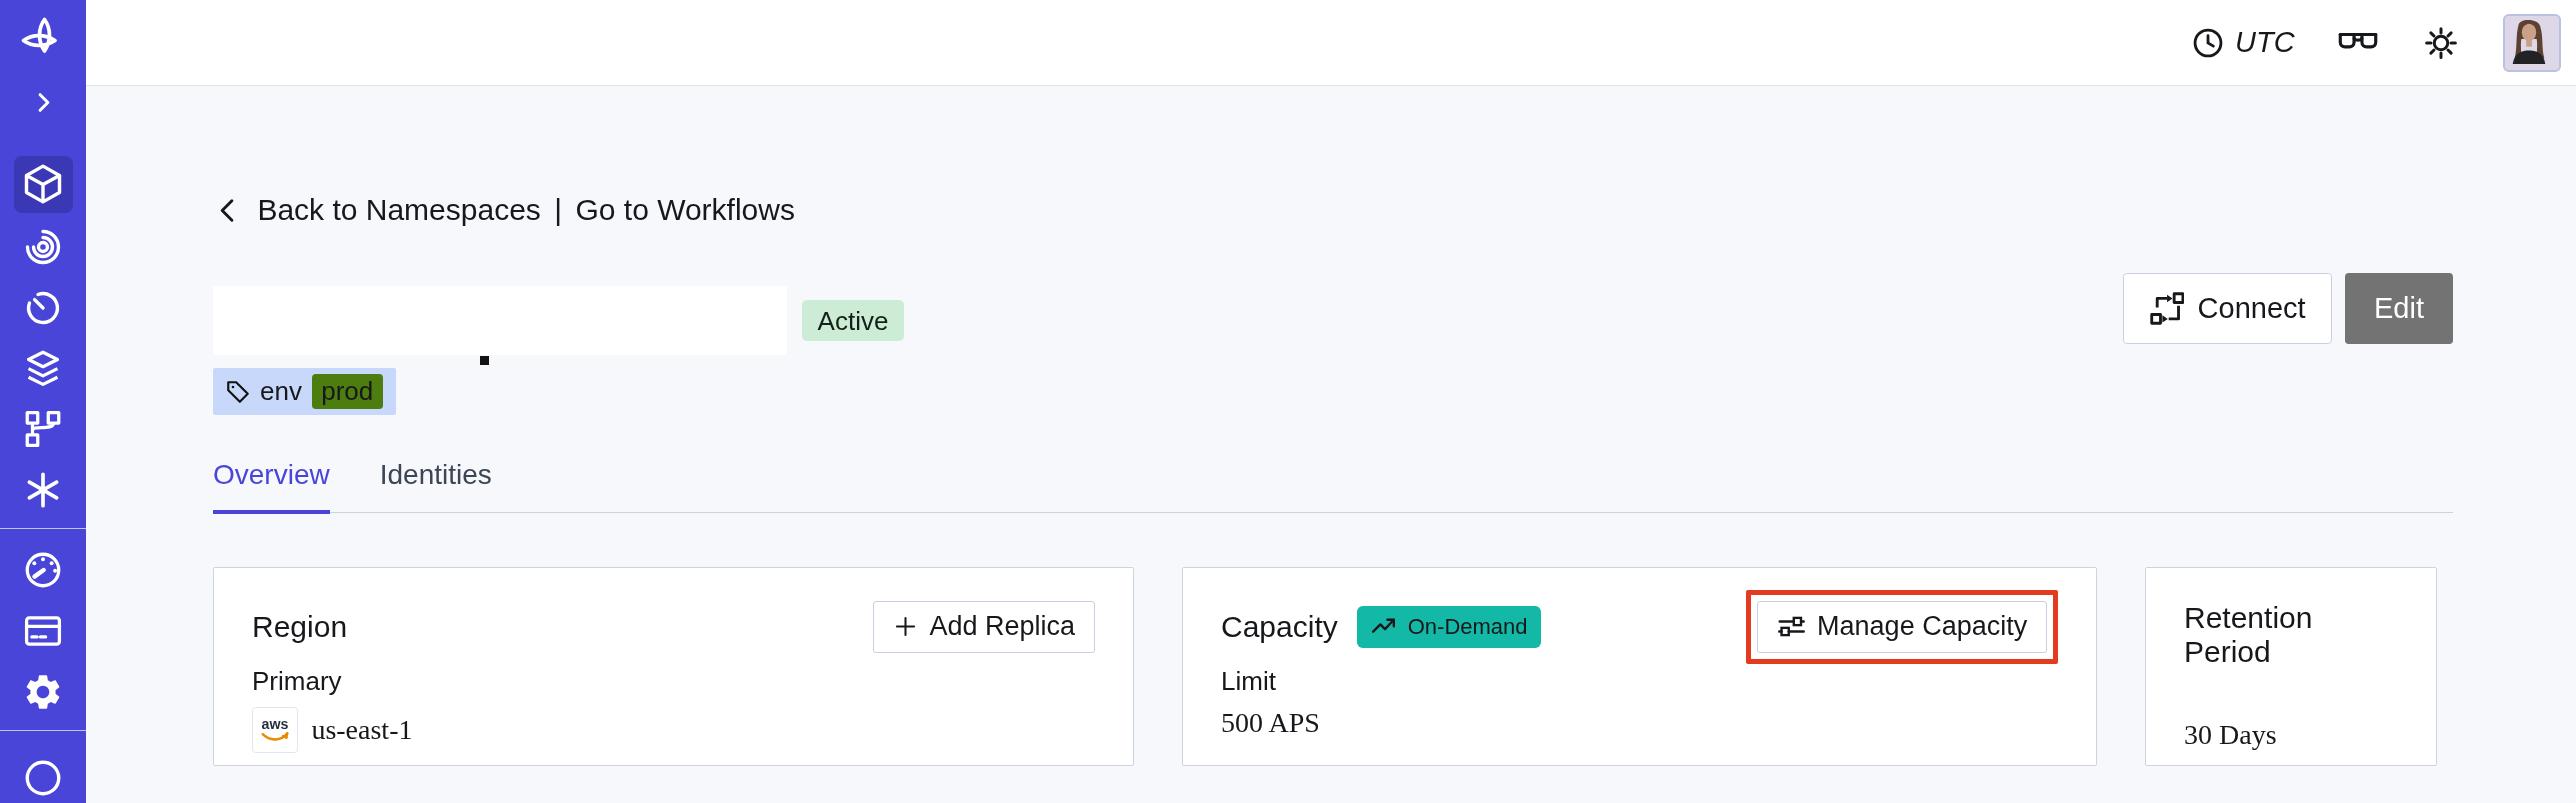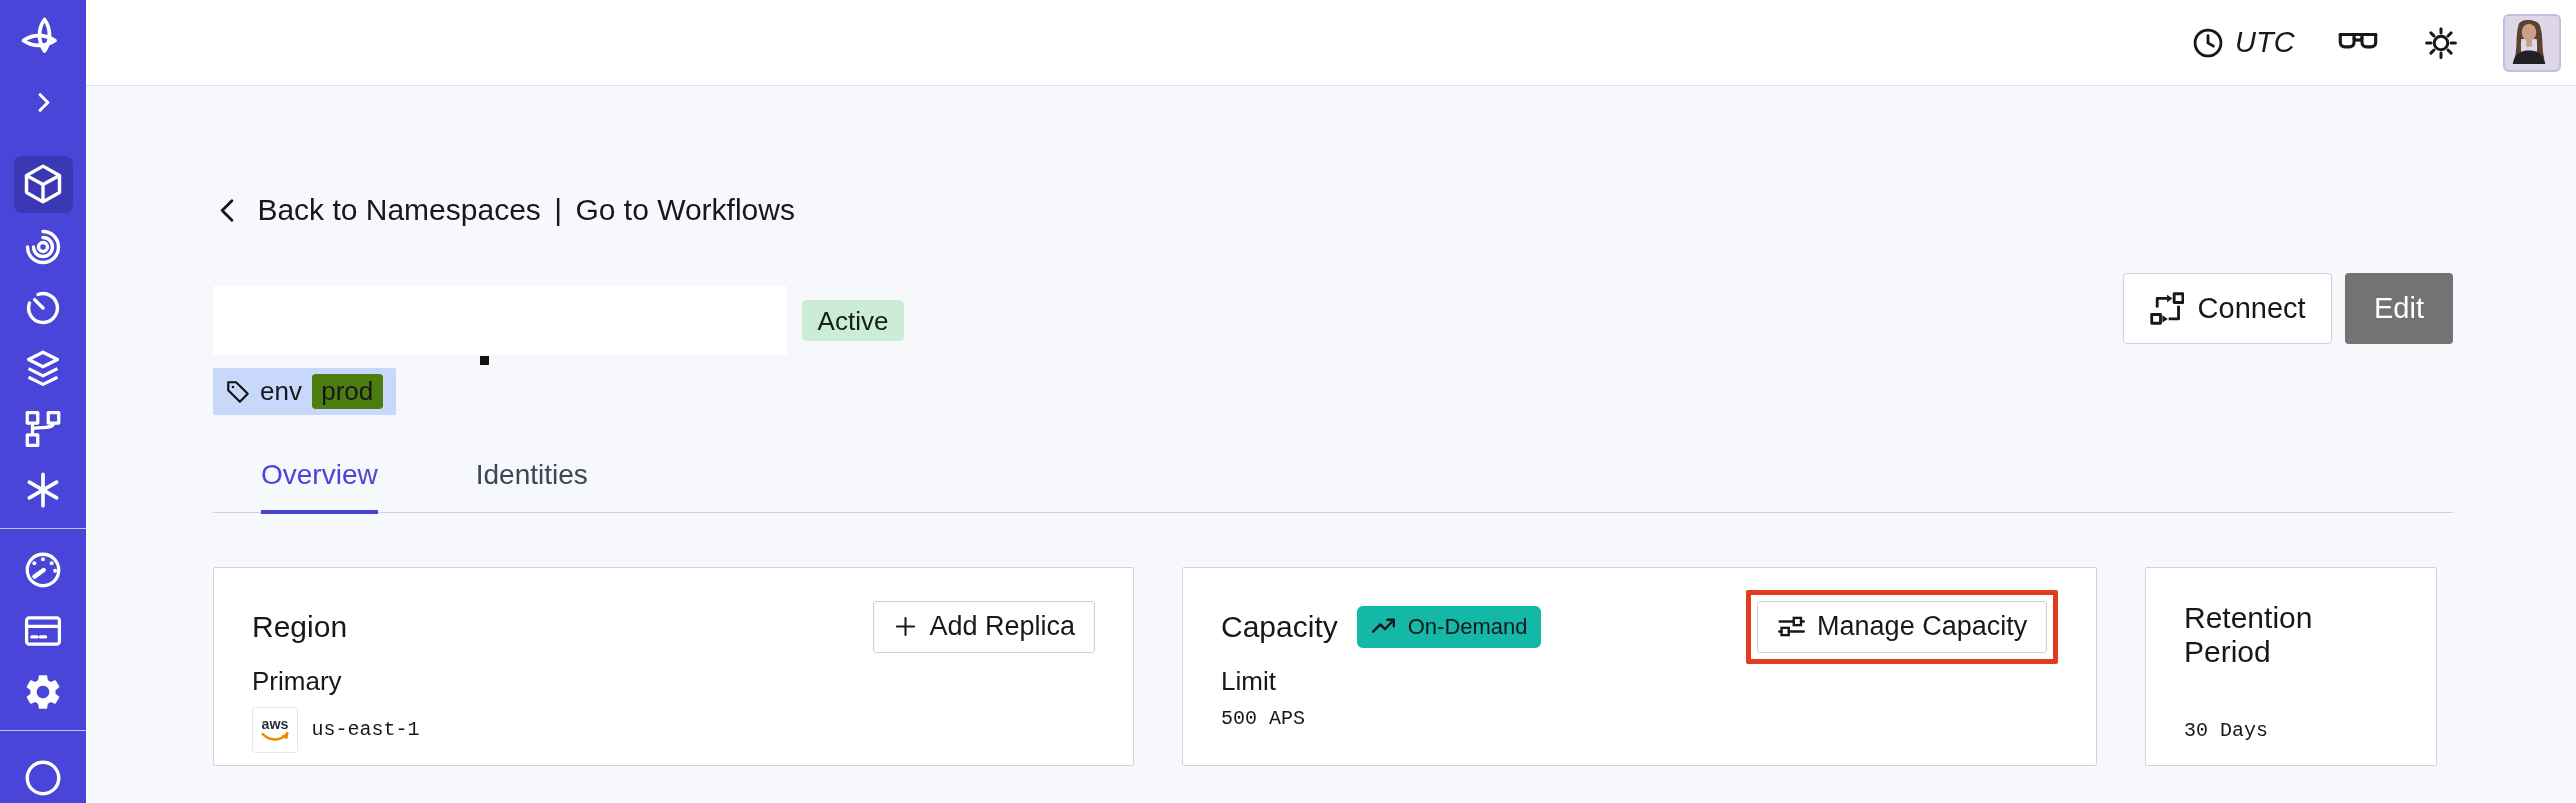--- a/index.html
+++ b/index.html
@@ -55,21 +55,21 @@
   .tagval{background:#4d7c0f;border-radius:3.8px;padding:1.9px 9.6px;text-align:right;}
   .actions{display:flex;gap:13.4px;margin-top:-13.4px;}
   .btn{
     height:71px;display:flex;align-items:center;justify-content:center;gap:14px;
     font-size:29px;font-weight:500;border-radius:3.8px;cursor:pointer;box-sizing:border-box;white-space:nowrap;
   }
   .btn-outline{background:#ffffff;border:1.9px solid #c9cfe0;padding:0 25px;color:#17181c;}
   .btn-primary{background:#737373;color:#ffffff;padding:0 29px;border:none;}
   
   .tabs{margin-top:44px;display:flex;border-bottom:1.9px solid #ccd3dd;}
-  .tab{font-size:28px;padding-bottom:19px;margin-right:50px;cursor:pointer;color:#3c4654;border-bottom:4.8px solid transparent;margin-bottom:-1.9px;margin-left:48px;}
+  .tab{font-size:28px;padding-bottom:19px;margin-right:50px;cursor:pointer;color:#3c4654;border-bottom:4.8px solid transparent;margin-bottom:-1.9px;}
   .tab.active{color:#4845d8;font-weight:500;border-bottom-color:#4845d8;}
   
   .cards{margin-top:54px;display:flex;gap:48px;}
   .card{
     background:#ffffff;border:1.9px solid #ccd4e0;border-radius:1.9px;height:199px;
     box-sizing:border-box;padding:33px 38px;flex:none;
   }
   .card-region{width:921px;}
   .card-capacity{width:915px;}
   .card-retention{width:292px;}
@@ -80,21 +80,21 @@
     background:#14b8a6;border-radius:5.8px;padding:6.7px 13.4px;display:flex;align-items:center;gap:8.6px;
     font-size:22px;line-height:1;
   }
   .btn-sm{
     height:52px;background:#ffffff;border:1.9px solid #c9cfe0;border-radius:2.9px;display:flex;align-items:center;
     gap:11.5px;font-size:27px;padding:0 19px;cursor:pointer;box-sizing:border-box;white-space:nowrap;
   }
   .red-ring{border:5.8px solid #e23b20;padding:5.8px;margin:-12.5px 0;border-radius:1.9px;}
   .card-label{margin-top:13.4px;font-size:26px;}
   .card-valuerow{margin-top:9.6px;display:flex;align-items:center;gap:13.4px;}
-  .mono{font-family:Liberation Mono, monospace;font-size:20px;}
+  .mono{font-family:Liberation Serif, serif;font-size:28px;}
   .retention-value{margin-top:50px;}
   .aws-badge{
     width:46px;height:46px;background:#ffffff;border:1.9px solid #e2e6ec;border-radius:3.8px;
     display:flex;align-items:center;justify-content:center;box-sizing:border-box;
   }
 </style>
 </head>
 <body>
 
 <div class="sidebar">

